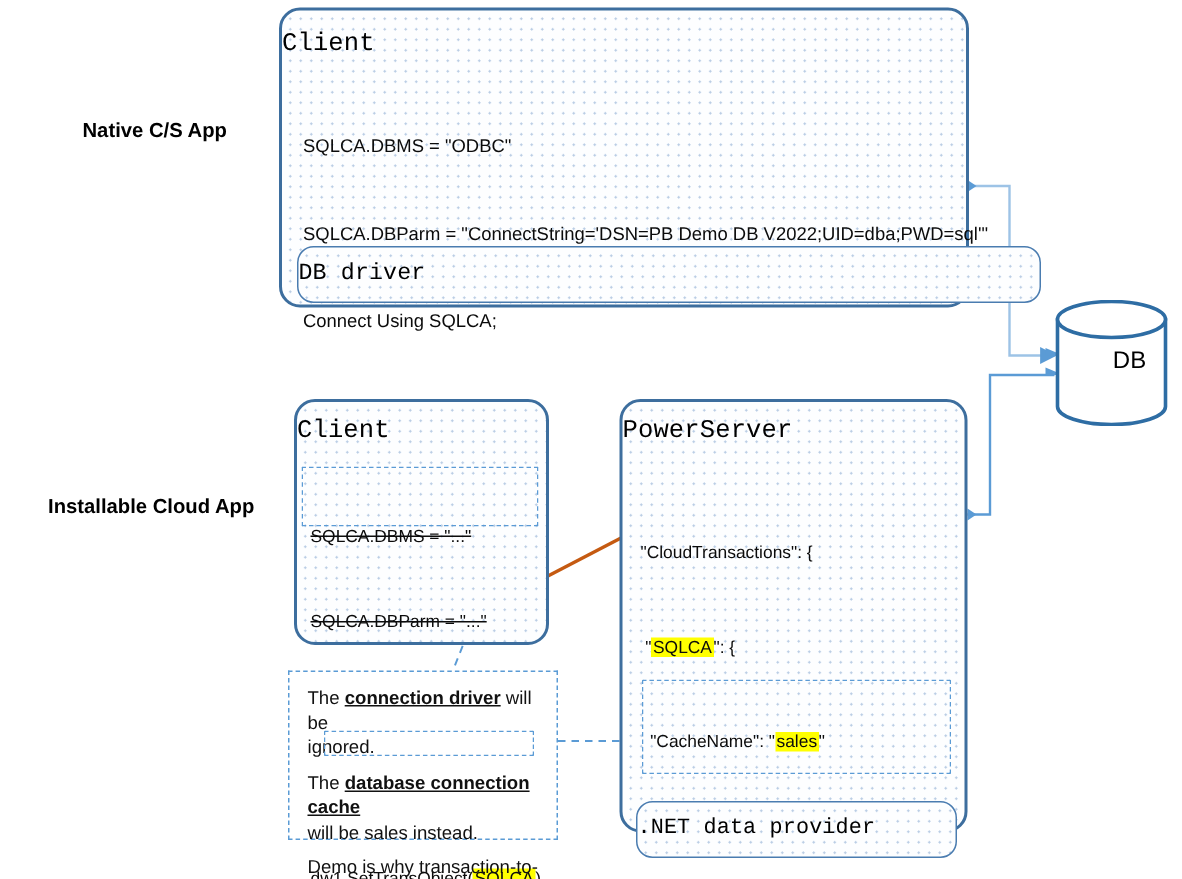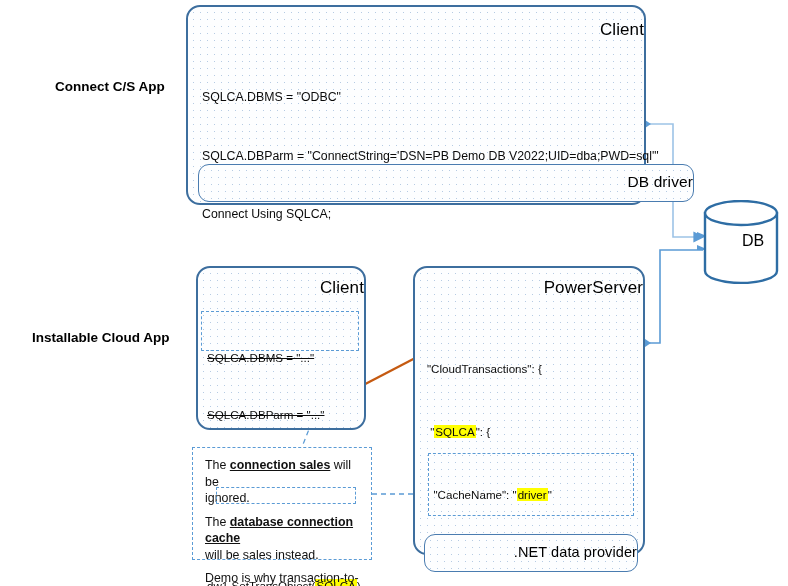--- a/index.html
+++ b/index.html
@@ -35,24 +35,25 @@
   .panel.inner {
     border-width: 1.5px;
     border-color: #4a7cb0;
     border-radius: 11px;
   }
 
   .panel-title {
     position: absolute;
     left: 0;
     right: 0;
-    text-align: right;
+    text-align: left;
     font-size: 17px;
     color: #000;
     letter-spacing: 0.1px;
+    font-family: Liberation Mono, monospace;
   }
 
   .code {
     position: absolute;
     font-size: 12.3px;
     line-height: 19.5px;
     color: #0b0b0b;
     white-space: pre;
   }
   .code .ln { display: block; height: 19.5px; }
@@ -151,21 +152,21 @@
     
     <line x1="538" y1="365" x2="468" y2="441" stroke="#c55a11" stroke-width="2.3" marker-end="url(#orangeArrow)"></line>
 
     
     <line x1="300" y1="452" x2="338" y2="356" stroke="#5b9bd5" stroke-width="1.3" stroke-dasharray="5,4" marker-end="url(#blueArrowDash)"></line>
 
     
     <line x1="372" y1="494" x2="428" y2="494" stroke="#5b9bd5" stroke-width="1.3" stroke-dasharray="5,4" marker-end="url(#blueArrowDash)"></line>
   </svg>
 
-  <div class="side-label" style="left:55px; top:79px;">Connect C/S App</div>
+  <div class="side-label" style="left:55px; top:79px;">Native C/S App</div>
 
   <div class="side-label" style="left:32px; top:330px;">Installable Cloud App</div>
 
   <div class="panel" style="left:186px; top:5px; width:460px; height:200px;">
     <div class="panel-title" style="top:13px;">Client</div>
 
     <div class="code" style="left:14px; top:42px;">
       <span class="ln">SQLCA.DBMS = "ODBC"</span>
       <span class="ln">SQLCA.DBParm = "ConnectString='DSN=PB Demo DB V2022;UID=dba;PWD=sql'"</span>
       <span class="ln">Connect Using SQLCA;</span>
@@ -193,41 +194,41 @@
   </div>
 
   <div class="dash-rect" style="left:201px; top:311px; width:158px; height:40px;"></div>
 
   <div class="panel" style="left:413px; top:266px; width:232px; height:289px;">
     <div class="panel-title" style="top:10px;">PowerServer</div>
 
     <div class="code" style="left:12px; top:48px; font-size:11.6px; line-height:21px;">
       <span class="ln" style="height:21px">"CloudTransactions": {</span>
       <span class="ln" style="height:21px"><span> "</span><span class="hl">SQLCA</span><span>": {</span></span>
-      <span class="ln" style="height:21px"><span>  "CacheName": "</span><span class="hl">driver</span><span>"</span></span>
+      <span class="ln" style="height:21px"><span>  "CacheName": "</span><span class="hl">sales</span><span>"</span></span>
       <span class="ln" style="height:21px">},</span>
       
       
       
       
       
       
       
       
     </div>
 
     <div class="panel inner" style="left:9px; top:266px; width:214px; height:38px;padding-left:26px;">
       <div class="panel-title" style="top:9px; font-size:14.5px;">.NET data provider</div>
     </div>
   </div>
 
   <div class="dash-rect" style="left:428px; top:453px; width:206px; height:63px;"></div>
 
   <div class="note" style="left:192px; top:447px; width:180px; height:113px;">
-    <p><span>The </span><u>connection sales</u><span> will be</span><br><span>ignored.</span></p>
+    <p><span>The </span><u>connection driver</u><span> will be</span><br><span>ignored.</span></p>
     <p><span>The </span><u>database connection cache</u><br><span>will be sales instead.</span></p>
     <p><span>Demo is why transaction-to-</span><br></p>
   </div>
 
   <div class="dash-rect" style="left:216px; top:487px; width:140px; height:17px; border-width:1.1px;"></div>
 
   <div class="db-wrap" style="left:703px; top:200px; width:76px; height:84px;">
     <svg width="76" height="84" viewBox="0 0 76 84">
       <path d="M2,13 L2,71 A36,12 0 0 0 74,71 L74,13 Z" fill="#ffffff" stroke="#2e6da4" stroke-width="2.4"></path>
       <ellipse cx="38" cy="13" rx="36" ry="12" fill="#ffffff" stroke="#2e6da4" stroke-width="2.4"></ellipse>

